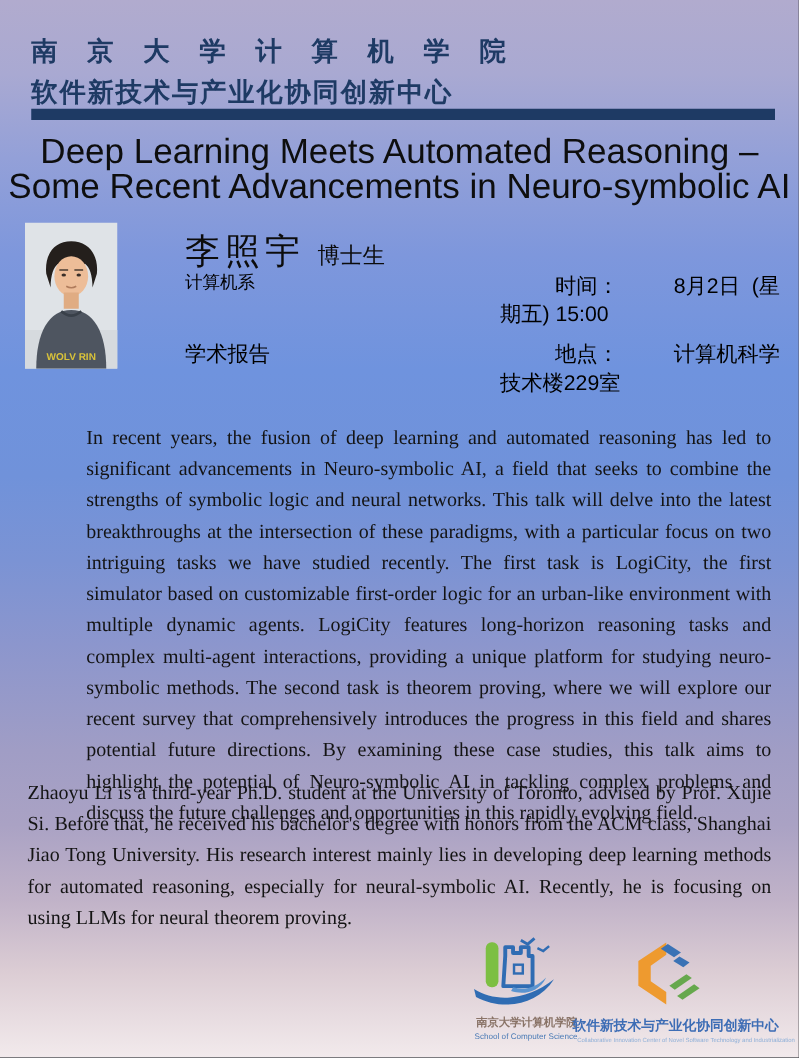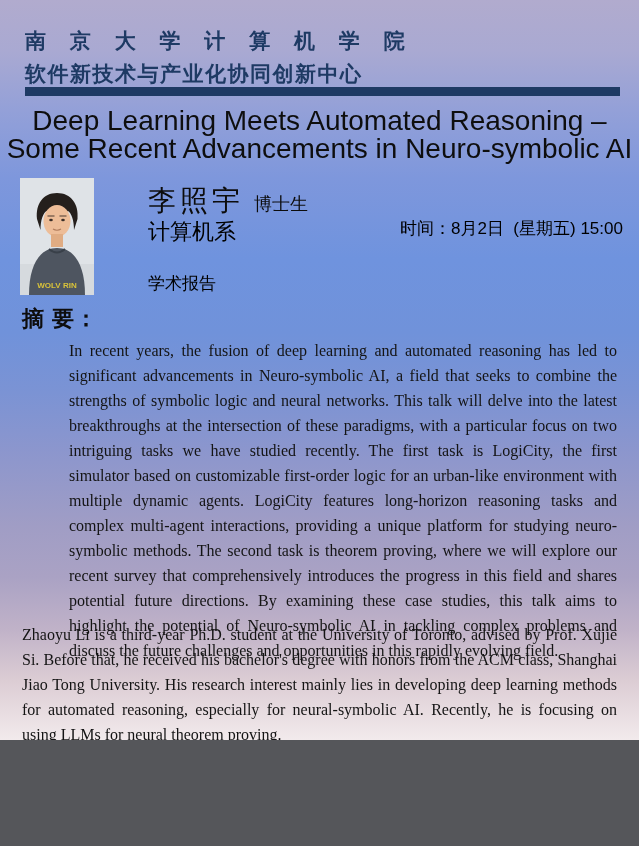--- a/index.html
+++ b/index.html
@@ -1,18 +1,18 @@
 <!DOCTYPE html>
 <html><head>
 <meta charset="utf-8">
 <style>
   html,body{margin:0;padding:0;background:#55565a;}
   .page{
     position:relative;
-    width:639px;height:740px;
+    width:639px;height:846px;
     margin:0 auto;
     overflow:hidden;
     font-family:"Liberation Sans",sans-serif;
     background:linear-gradient(180deg,
       #b1abce 0%,
       #a9a9d2 7%,
       #93a0d8 15%,
       #7e97dc 24%,
       #6f93de 35%,
       #7092da 45%,
@@ -32,25 +32,25 @@
   .navy-bar{position:absolute;top:87px;left:25px;width:595px;height:9px;background:#1e3a64;}
   
   .title{position:absolute;top:107px;left:0;right:0;text-align:center;
          font-size:28px;line-height:28px;color:#0e0e0e;}
   
   .speaker{position:absolute;top:0;left:0;right:0;height:310px;}
   .photo{position:absolute;left:20px;top:178px;width:74px;height:117px;display:block;}
   .name-row{position:absolute;left:148px;top:182px;white-space:nowrap;}
   .name{font-family:"Liberation Serif",serif;font-size:28px;color:#0c0c0c;letter-spacing:4px;}
   .degree{font-size:18px;color:#0c0c0c;margin-left:10px;}
-  .dept{position:absolute;left:148px;top:217px;font-size:22px;color:#000;}
+  .dept{position:absolute;left:148px;top:217px;font-size:14px;color:#000;}
   .affil{position:absolute;left:148px;top:272px;font-size:17px;color:#000;}
   .time-line{position:absolute;left:400px;top:217px;font-size:17px;color:#000;white-space:pre-wrap;}
   .loc-line{position:absolute;left:400px;top:272px;font-size:17px;color:#000;white-space:pre-wrap;}
-  .info-line span{white-space:pre-wrap;}
+  .info-line span{white-space:pre-wrap;margin-left:44px;}
   
   .sec-heading{position:absolute;left:22px;font-size:22px;font-weight:600;color:#0d0d0d;letter-spacing:1px;}
   .abstract-heading{top:304px;}
   .bio-heading{top:617px;}
   .body-text{position:absolute;left:22px;right:22px;
     font-family:"Liberation Serif",serif;font-size:16px;line-height:25px;
     text-align:justify;color:#141414;}
   .abstract-body{top:338px;margin-left:47px;}
   .bio-body{top:622px;}
   
@@ -95,23 +95,23 @@
       <text x="37" y="110" font-size="8" fill="#d8c23a" text-anchor="middle" font-family="Liberation Sans, sans-serif" font-weight="bold">WOLV RIN</text>
     </svg>
 
     <div class="name-row">
       <span class="name">李照宇</span><span class="degree">博士生</span>
     </div>
     <div class="dept">计算机系</div>
     <div class="affil">学术报告</div>
 
     <div class="time-line info-line"><span>时间：</span><span>8月2日  (星期五) 15:00</span></div>
+    <div class="loc-line info-line"><span>地点：</span><span>计算机科学技术楼229室</span></div>
   </div>
 
-  <div class="sec-heading abstract-heading">摘 要：</div>
   <div class="body-text abstract-body">In recent years, the fusion of deep learning and automated reasoning has led to significant advancements in Neuro-symbolic AI, a field that seeks to combine the strengths of symbolic logic and neural networks. This talk will delve into the latest breakthroughs at the intersection of these paradigms, with a particular focus on two intriguing tasks we have studied recently. The first task is LogiCity, the first simulator based on customizable first-order logic for an urban-like environment with multiple dynamic agents. LogiCity features long-horizon reasoning tasks and complex multi-agent interactions, providing a unique platform for studying neuro-symbolic methods. The second task is theorem proving, where we will explore our recent survey that comprehensively introduces the progress in this field and shares potential future directions. By examining these case studies, this talk aims to highlight the potential of Neuro-symbolic AI in tackling complex problems and discuss the future challenges and opportunities in this rapidly evolving field.</div>
 
   <div class="body-text bio-body">Zhaoyu Li is a third-year Ph.D. student at the University of Toronto, advised by Prof. Xujie Si. Before that, he received his bachelor's degree with honors from the ACM class, Shanghai Jiao Tong University. His research interest mainly lies in developing deep learning methods for automated reasoning, especially for neural-symbolic AI. Recently, he is focusing on using LLMs for neural theorem proving.</div>
 
   <div class="logo-block logo1-block">
     <svg class="logo-graphic" width="78" height="64" viewBox="0 0 100 82" xmlns="http://www.w3.org/2000/svg">
       <path d="M56 8 l7 4 7 -6" stroke="#2f6cb3" stroke-width="3" fill="none"></path>
       <path d="M73 16 l6 3 6 -5" stroke="#2f6cb3" stroke-width="2.5" fill="none"></path>
       <rect x="20" y="10" width="13" height="46" rx="6" fill="#7cbf43"></rect>
       <path d="M40 24 v-9 h8 v6 h8 v-6 h8 v9 h4 v31 h-30 z" fill="none" stroke="#2f6cb3" stroke-width="4" stroke-linejoin="round"></path>

